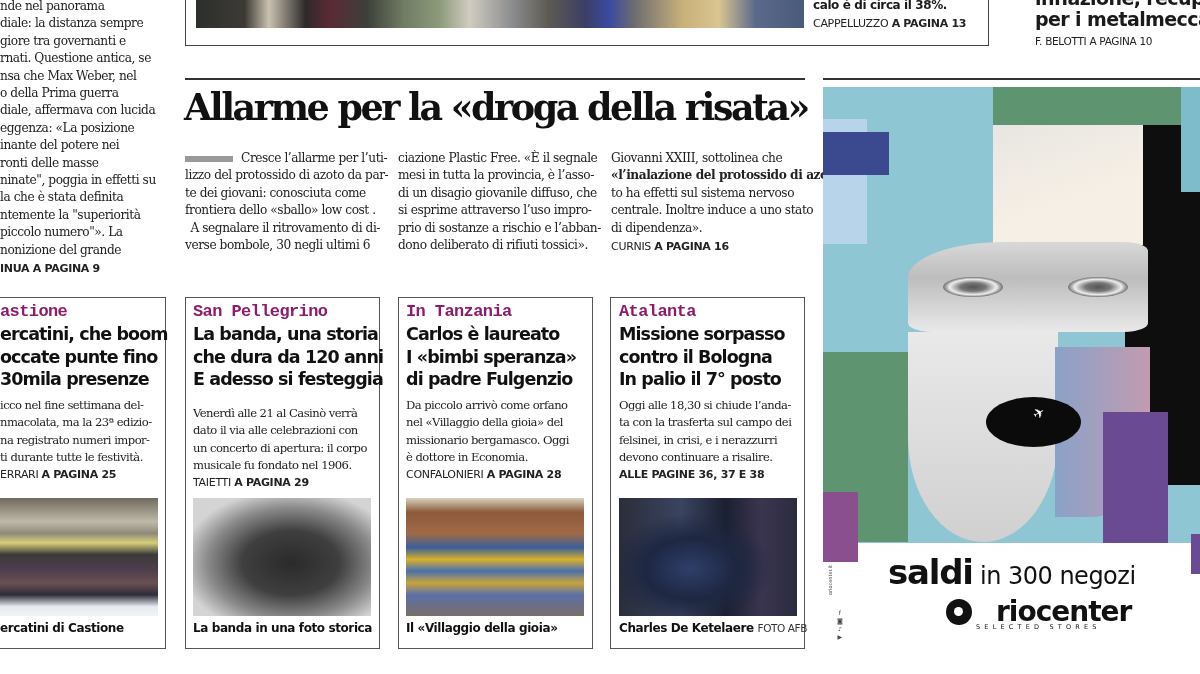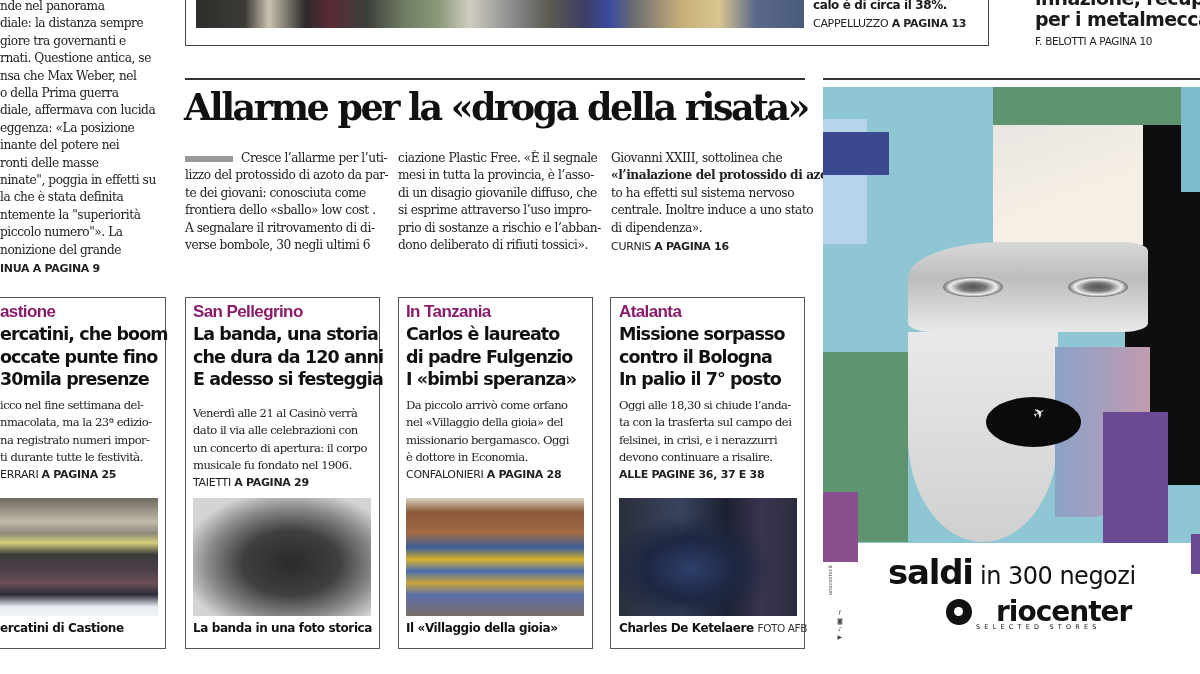--- a/index.html
+++ b/index.html
@@ -2,21 +2,21 @@
 <html><head>
 <meta charset="utf-8">
 <style>
   html, body { margin:0; padding:0; }
   body { width:1200px; height:674px; overflow:hidden; background:#fff; position:relative; font-family:"DejaVu Serif", serif; color:#1a1a1a; }
   .abs { position:absolute; }
   .serif-body { font-family:"DejaVu Serif", serif; font-size:12.2px; line-height:17.4px; letter-spacing:-0.45px; color:#222; }
   .sans { font-family:"DejaVu Sans", sans-serif; }
   .ref { font-family:"DejaVu Sans", sans-serif; font-size:11px; letter-spacing:-0.3px; color:#222; }
   .ref b { font-weight:bold; }
-  .kicker { font-family:Liberation Sans, sans-serif; font-weight:bold; font-size:17px; color:#8c1c6b; letter-spacing:-0.6px; line-height:22px; }
+  .kicker { font-family:Liberation Mono, monospace; font-weight:bold; font-size:17px; color:#8c1c6b; letter-spacing:-0.6px; line-height:22px; }
   .headline { font-family:"DejaVu Sans", sans-serif; font-weight:bold; font-size:17.5px; line-height:22.5px; letter-spacing:-0.9px; color:#111; }
   .box { position:absolute; border:1.4px solid #555; box-sizing:border-box; background:#fff; }
   .photo { position:absolute; overflow:hidden; }
   .caption { font-family:"DejaVu Sans", sans-serif; font-weight:bold; font-size:12px; letter-spacing:-0.4px; color:#111; }
   .caption span.credit { font-weight:normal; font-size:10.5px; color:#333; }
 </style>
 </head>
 <body>
 
 <div class="abs serif-body" style="left:0;top:-2px;width:165px;">
@@ -59,21 +59,21 @@
 
 <h1 class="abs" style="left:184px;top:84px;margin:0;font-family:'DejaVu Serif',serif;font-weight:bold;font-size:38px;letter-spacing:-2.6px;line-height:46px;transform:scaleX(0.96);transform-origin:left;white-space:nowrap;color:#111;">Allarme per la «droga della risata»</h1>
 
 <div class="abs serif-body" style="left:185px;top:150px;width:195px;">
   <span class="abs" style="left:0;top:6px;width:48px;height:6px;background:#999;"></span>
   <div id="col1">
       <div style="white-space: nowrap; padding-left: 56px;">Cresce l’allarme per l’uti-</div>
       <div style="white-space: nowrap;">lizzo del protossido di azoto da par-</div>
       <div style="white-space: nowrap;">te dei giovani: conosciuta come</div>
       <div style="white-space: nowrap;">frontiera dello «sballo» low cost .</div>
-      <div style="white-space: nowrap;">A segnalare il ritrovamento di di-</div>
+      <div style="white-space: nowrap; text-align: right;">A segnalare il ritrovamento di di-</div>
       <div style="white-space: nowrap;">verse bombole, 30 negli ultimi 6</div>
     </div>
 </div>
 <div class="abs serif-body" style="left:398px;top:150px;width:195px;">
   <div id="col2">
       <div style="white-space: nowrap;">ciazione Plastic Free. «È il segnale</div>
       <div style="white-space: nowrap;">mesi in tutta la provincia, è l’asso-</div>
       <div style="white-space: nowrap;">di un disagio giovanile diffuso, che</div>
       <div style="white-space: nowrap;">si esprime attraverso l’uso impro-</div>
       <div style="white-space: nowrap;">prio di sostanze a rischio e l’abban-</div>
@@ -123,22 +123,22 @@
         <div style="white-space:nowrap">dato il via alle celebrazioni con</div>
         <div style="white-space:nowrap">un concerto di apertura: il corpo</div>
         <div style="white-space:nowrap">musicale fu fondato nel 1906.</div>
       </div>
       <div class="ref" style="margin-top:1px"><span>TAIETTI</span> <b>A PAGINA 29</b></div>
     </div>
     <div class="abs caption" style="left: 193px; top: 621px; white-space: nowrap;"><span>La banda in una foto storica</span></div>
     <div class="abs" style="left: 406px; top: 301px; width: 180px;">
       <div class="kicker">In Tanzania</div>
       <div class="headline" style="white-space:nowrap">Carlos è laureato</div>
+      <div class="headline" style="white-space:nowrap">I «bimbi speranza»</div>
       <div class="headline" style="white-space:nowrap">di padre Fulgenzio</div>
-      <div class="headline" style="white-space:nowrap">I «bimbi speranza»</div>
       <div class="serif-body" style="margin-top:6px;font-size:11.6px;line-height:17.5px;letter-spacing:-0.55px;">
         <div style="white-space:nowrap">Da piccolo arrivò come orfano</div>
         <div style="white-space:nowrap">nel «Villaggio della gioia» del</div>
         <div style="white-space:nowrap">missionario bergamasco. Oggi</div>
         <div style="white-space:nowrap">è dottore in Economia.</div>
       </div>
       <div class="ref" style="margin-top:1px"><span>CONFALONIERI</span> <b>A PAGINA 28</b></div>
     </div>
     <div class="abs caption" style="left: 406px; top: 621px; white-space: nowrap;"><span>Il «Villaggio della gioia»</span></div>
     <div class="abs" style="left: 619px; top: 301px; width: 180px;">

